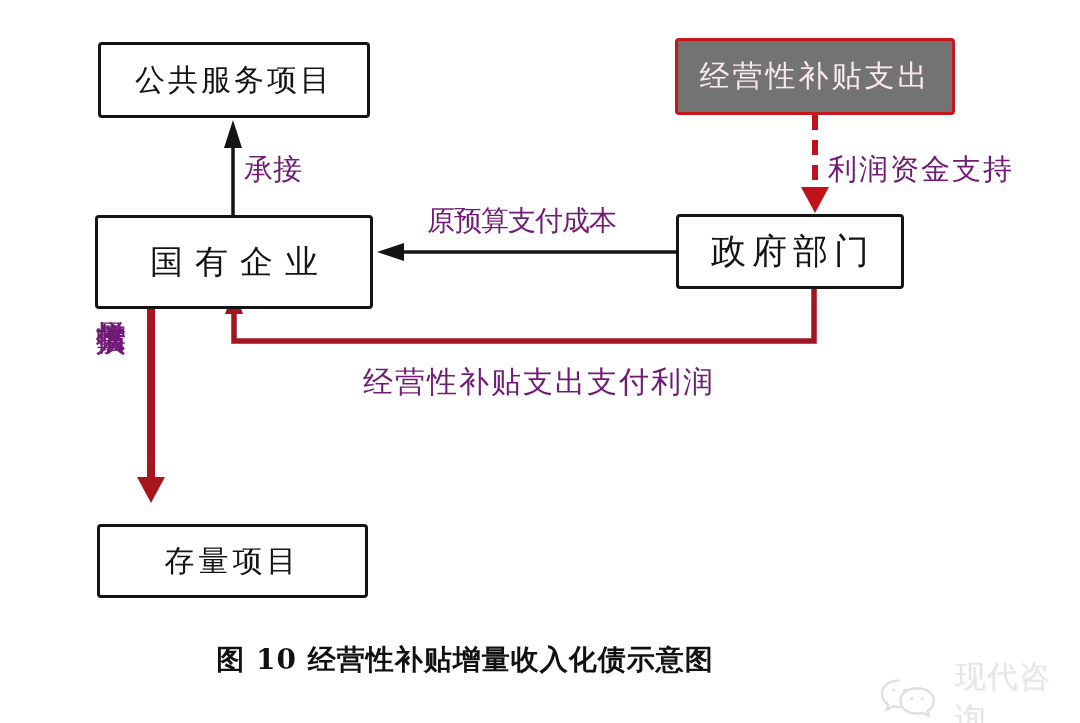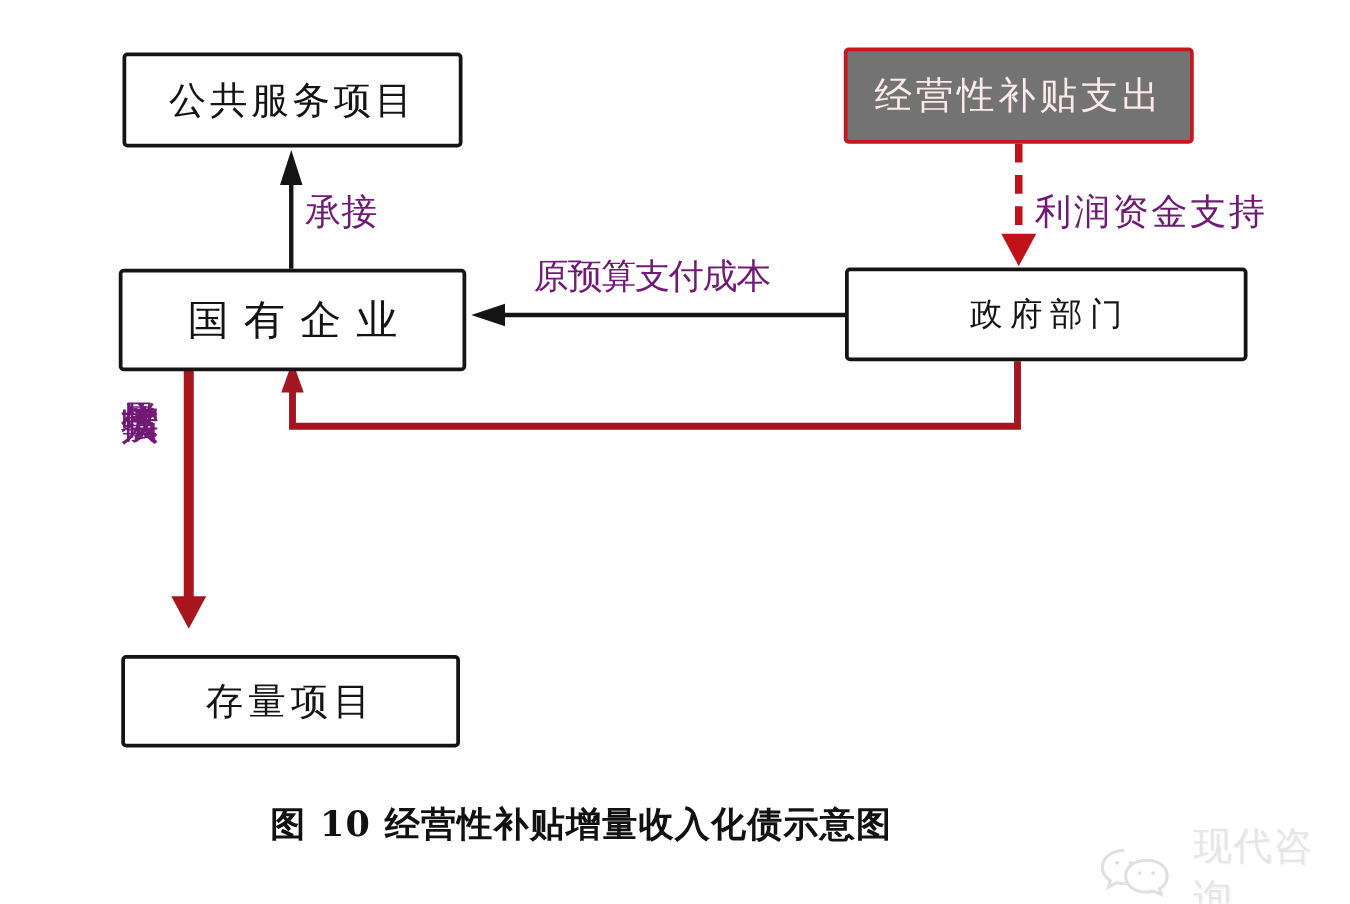--- a/index.html
+++ b/index.html
@@ -32,22 +32,22 @@
     color: #141414;
     font-size: 30px;
   }
   .node.red {
     background: #737373;
     border-color: #c8161d;
     color: #fbeaea;
   }
   #node-public   { left: 98px;  top: 42px;  width: 272px; height: 76px; letter-spacing: 3px; }
   #node-subsidy  { left: 675px; top: 38px;  width: 280px; height: 77px; letter-spacing: 3px; }
-  #node-soe      { left: 95px;  top: 215px; width: 278px; height: 82px; font-size: 33px; letter-spacing: 12px; text-indent: 12px; }
-  #node-gov      { left: 676px; top: 214px; width: 322px; height: 75px; font-size: 26px; letter-spacing: 6px; text-indent: 6px; }
+  #node-soe      { left: 95px;  top: 215px; width: 278px; height: 94px; font-size: 33px; letter-spacing: 12px; text-indent: 12px; }
+  #node-gov      { left: 676px; top: 214px; width: 228px; height: 75px; font-size: 35px; letter-spacing: 6px; text-indent: 6px; }
   #node-stock    { left: 97px;  top: 524px; width: 271px; height: 74px; letter-spacing: 4px; }
   .edge-label {
     position: absolute;
     color: #701a75;
     white-space: nowrap;
   }
   #label-undertake      { left: 244px; top: 150px; font-size: 29px; }
   #label-profit-support { left: 828px; top: 150px; font-size: 29px; letter-spacing: 2px; }
   #label-budget-cost    { left: 427px; top: 202px; font-size: 28px; letter-spacing: -1px; }
   #label-subsidy-profit { left: 363px; top: 362px; font-size: 30px; letter-spacing: 2px; }
@@ -137,20 +137,21 @@
   <div class="node" id="node-stock">
     <span>存量项目</span>
   </div>
 
   <div class="edge-label" id="label-undertake">承接</div>
 
   <div class="edge-label" id="label-budget-cost">原预算支付成本</div>
 
   <div class="edge-label" id="label-profit-support">利润资金支持</div>
 
+  <div class="edge-label" id="label-subsidy-profit">经营性补贴支出支付利润</div>
 
   <div class="edge-label" id="label-incremental">增量收入偿债</div>
 
   <div class="caption">图 10  经营性补贴增量收入化债示意图</div>
 
   <div class="watermark">
     <svg width="62" height="48" viewBox="0 0 62 48" xmlns="http://www.w3.org/2000/svg">
       <g fill="none" stroke="#e0e0e0" stroke-width="2.5">
         <path d="M22 6 C11 6 4 12 4 20 c0 4.5 2.5 8.2 6.5 10.6 L9 36 l6.5-3.6 c2 .5 4.2 .8 6.5 .8 1 0 2-.05 3-.2"></path>
         <circle cx="16" cy="16" r="1.6" fill="#e0e0e0" stroke="none"></circle>

